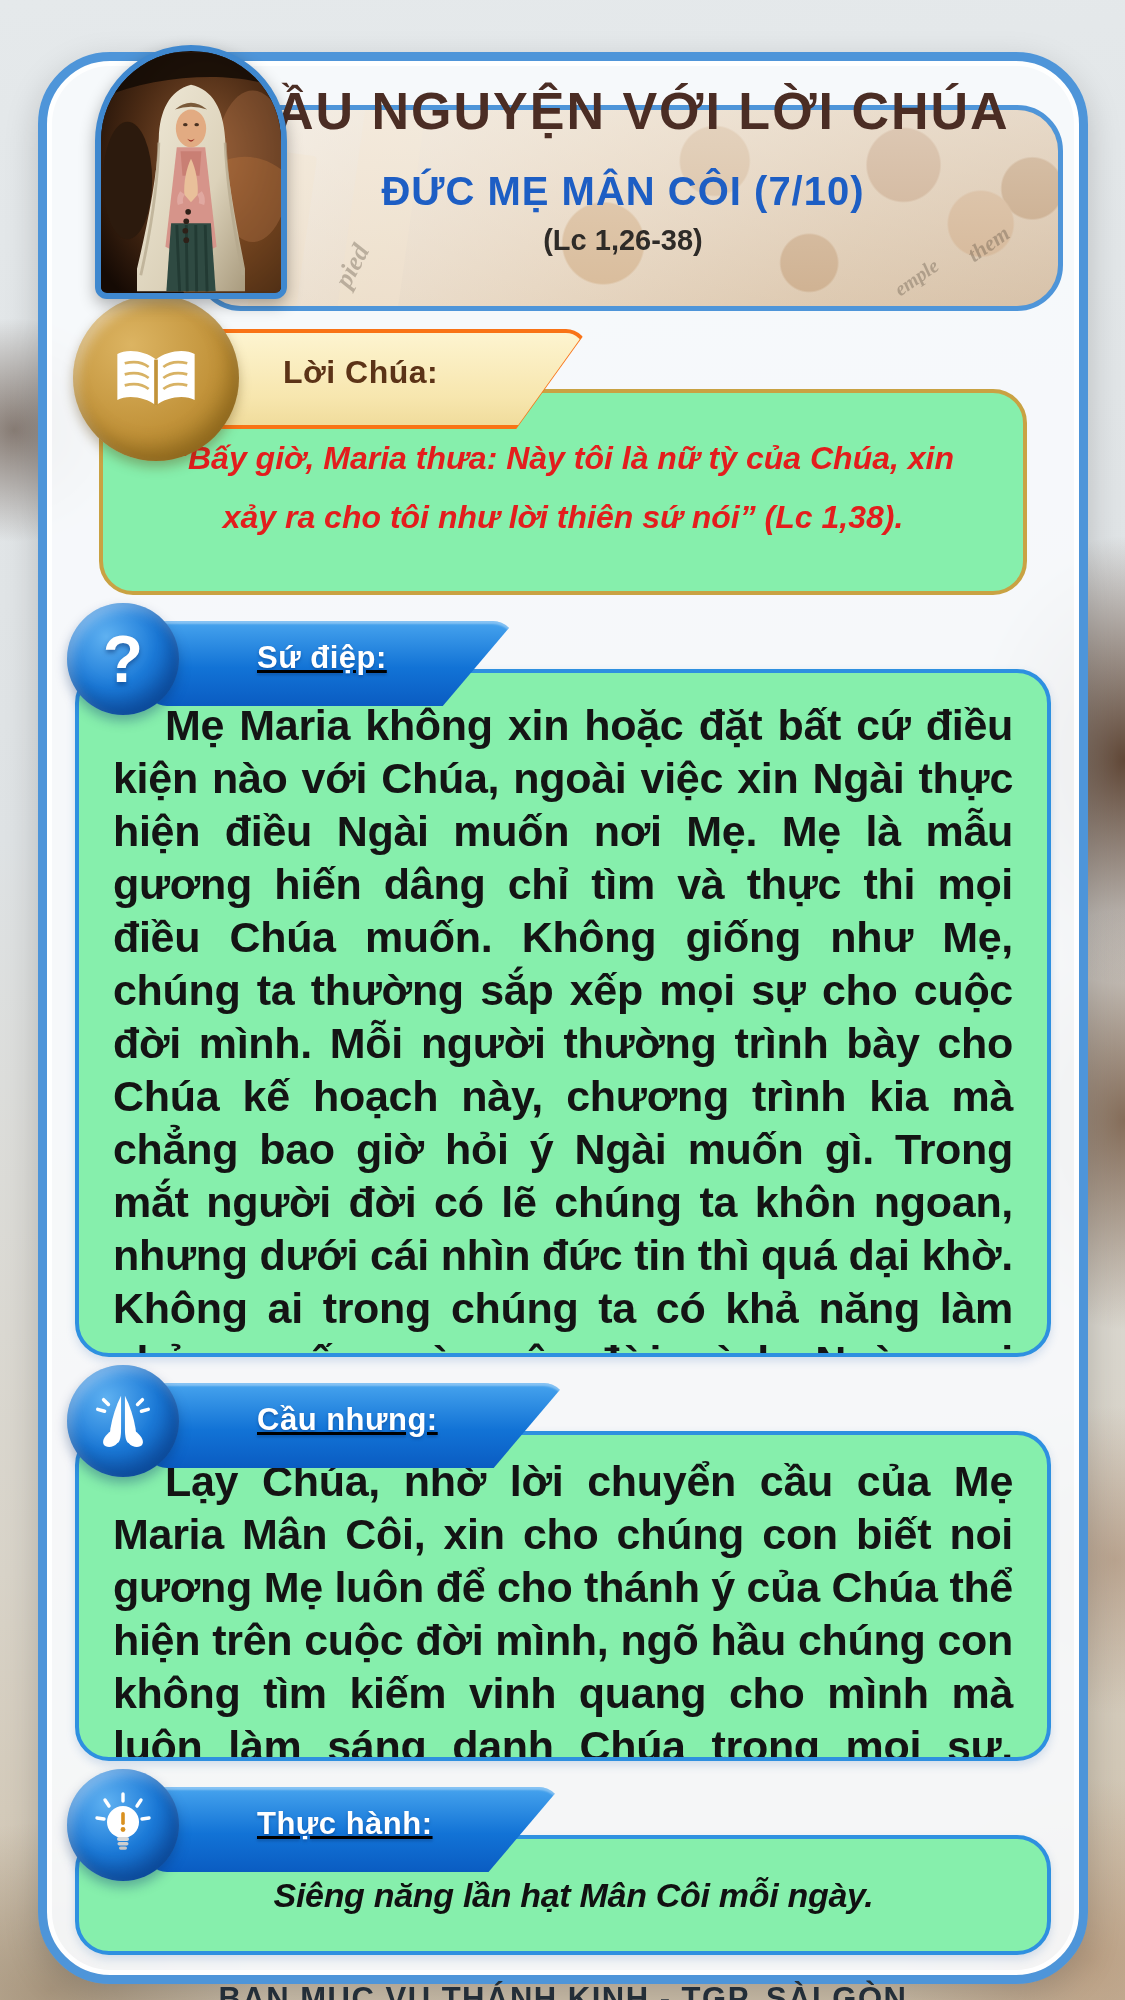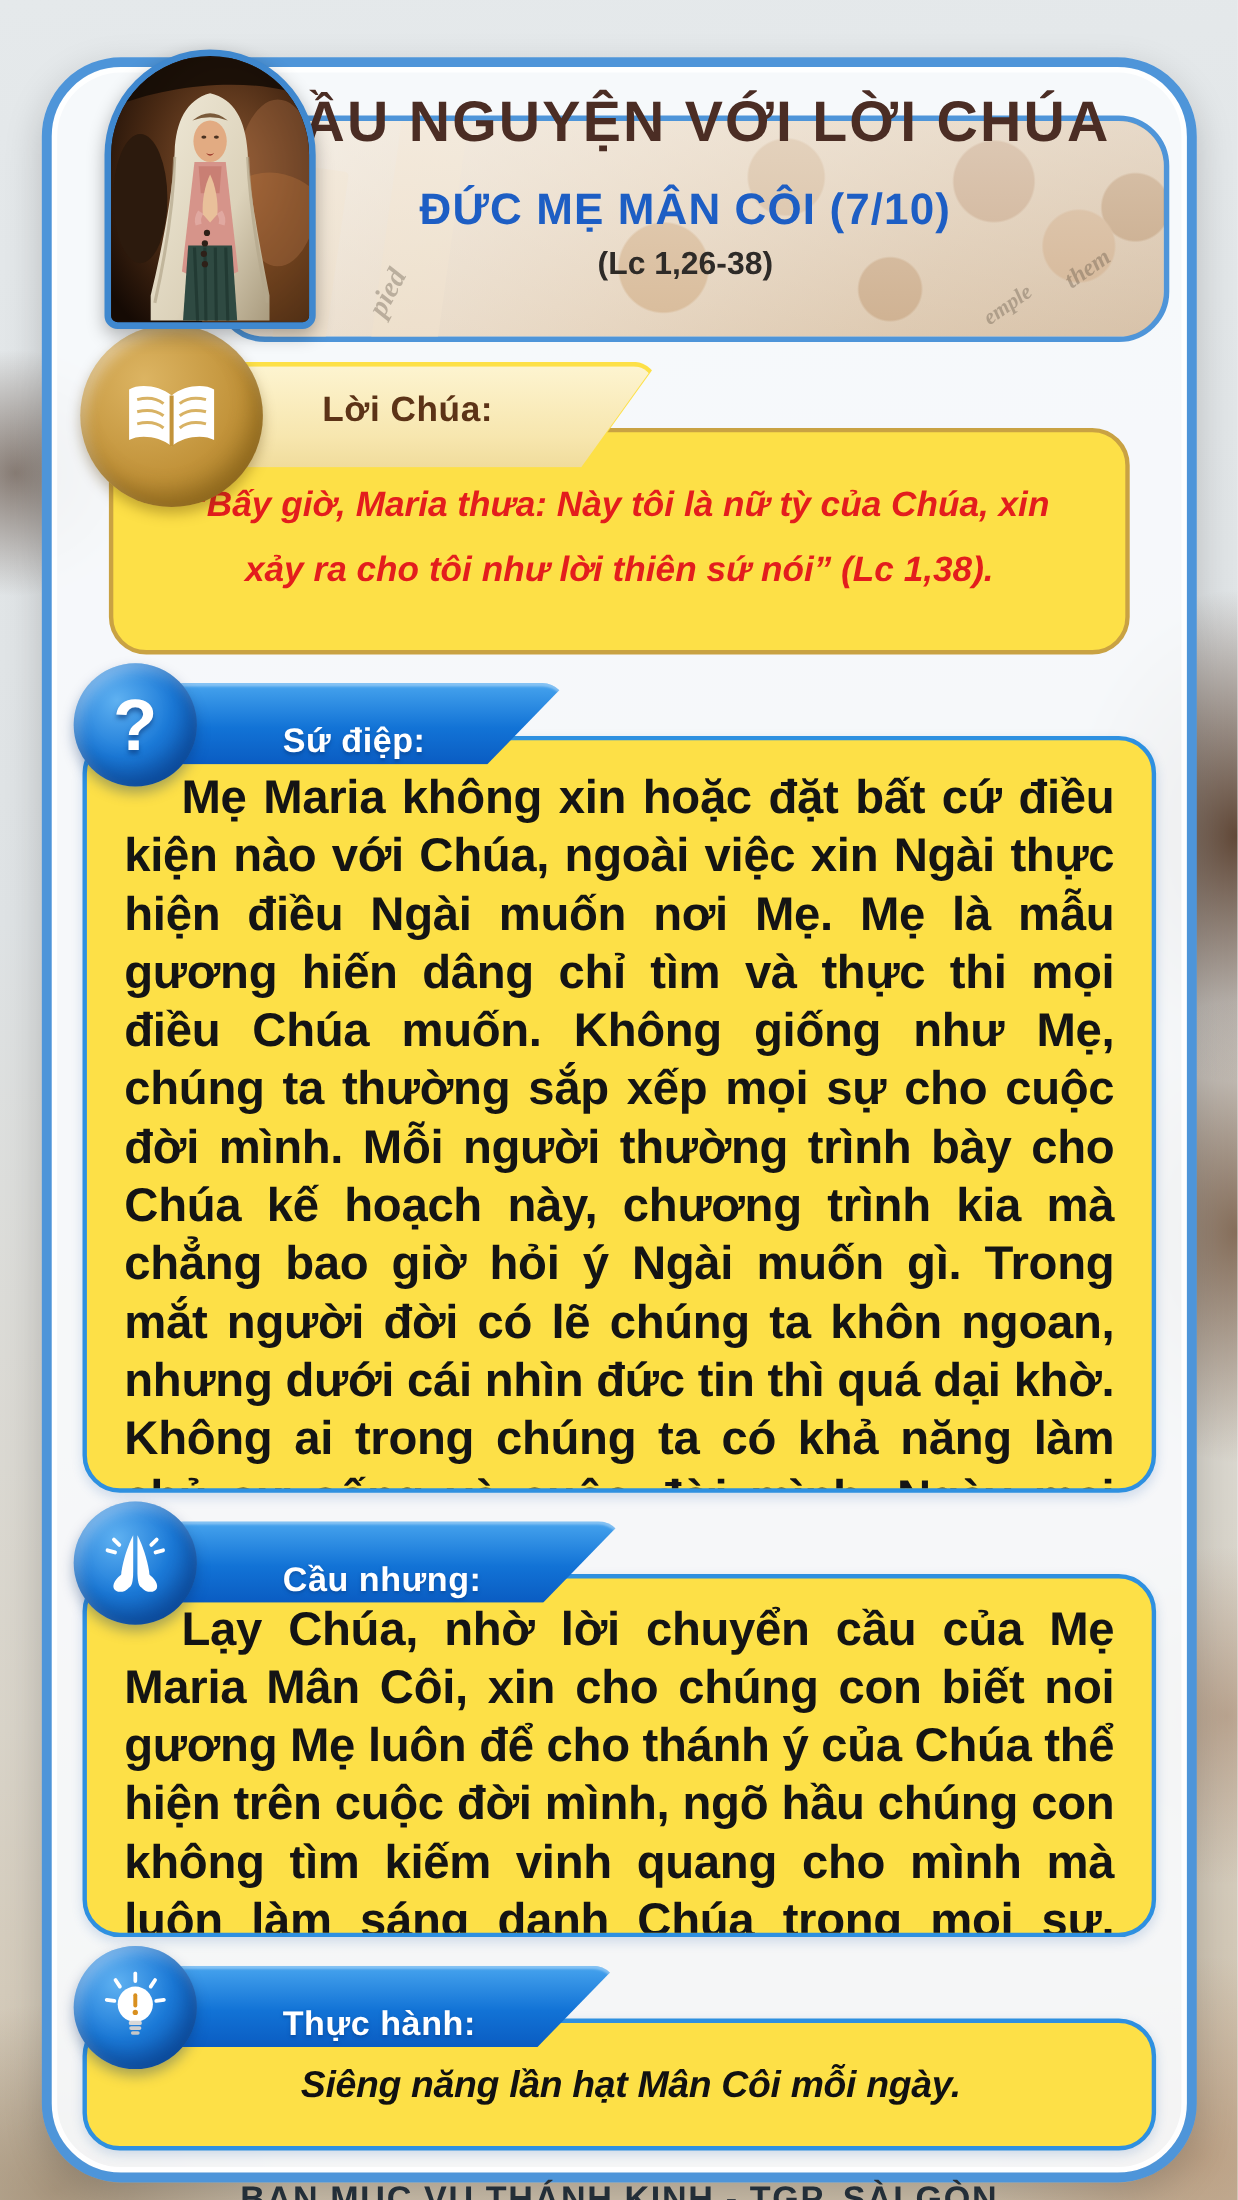--- a/index.html
+++ b/index.html
@@ -67,31 +67,32 @@
   .section{ position:relative; }
   .sec-head{ position:relative; z-index:2; }
   .banner{
     position:absolute; white-space:nowrap;
     clip-path:polygon(0 0, 100% 0, calc(100% - 72px) 100%, 0 100%);
     border-radius:22px;
   }
   .banner .label{ position:relative; z-index:2; display:block; font-weight:bold; }
 
   .banner.blue{
-    left:70px; top:-4px; height:74px; line-height:74px;
-    padding:16px 128px 0 112px;
+    left:70px; top:-4px; height:85px; line-height:74px;
+    padding:0 128px 0 112px;
     background:linear-gradient(180deg,#47a4ee 0%, #1273d6 55%, #0a5cc2 100%);
     box-shadow:inset 0 3px 2px rgba(255,255,255,.35);
+    text-decoration:underline;
   }
   .banner.blue .label{ color:#ffffff; font-size:31px; letter-spacing:.5px;
     text-shadow:0 2px 3px rgba(8,60,130,.5); }
 
   .banner.gold{
-    left:86px; top:-6px; height:100px; line-height:86px;
-    padding:0 150px 0 132px; background:#fde047;
+    left:76px; top:-6px; height:100px; line-height:86px;
+    padding:0 150px 0 132px; background:#f97316;
   }
   .banner.gold::after{
     content:""; position:absolute; inset:4px; z-index:1;
     clip-path:polygon(0 0, 100% 0, calc(100% - 66px) 100%, 0 100%);
     border-radius:18px;
     background:linear-gradient(180deg,#fdf4d0 0%, #f7e6ae 70%, #f0dc9c 100%);
   }
   .banner.gold .label{ color:#5c3317; font-size:32px; letter-spacing:.5px; }
 
   .circle{
@@ -105,21 +106,21 @@
     box-shadow:0 6px 12px rgba(90,60,10,.35), inset -7px -12px 20px rgba(100,68,10,.45), inset 5px 7px 12px rgba(255,255,255,.4);
   }
   .circle.blue{
     left:-8px; top:-22px; width:112px; height:112px;
     background:radial-gradient(circle at 35% 30%, #5fb1f1 0%, #1b7ad8 48%, #0b55b4 92%);
   }
   .qmark{ color:#fff; font-size:66px; font-weight:bold; text-shadow:0 3px 4px rgba(6,45,110,.5); }
 
   .box{
     position:relative; z-index:1; overflow:hidden;
-    background:#fde047; border-radius:34px;
+    background:#86efac; border-radius:34px;
   }
   .box.gold{ margin:0 24px; border:4px solid #c9a243; }
   .box.blue{ border:4px solid #2e90e0; box-shadow:0 4px 10px rgba(40,100,180,.18); }
 
   .quote-text{
     padding:36px 40px 30px; text-align:center;
     font-size:32px; line-height:1.85; font-weight:bold; font-style:italic; color:#e31d1d;
   }
   .body-text{
     padding:26px 34px 30px; font-size:43px; line-height:53px; font-weight:bold;

